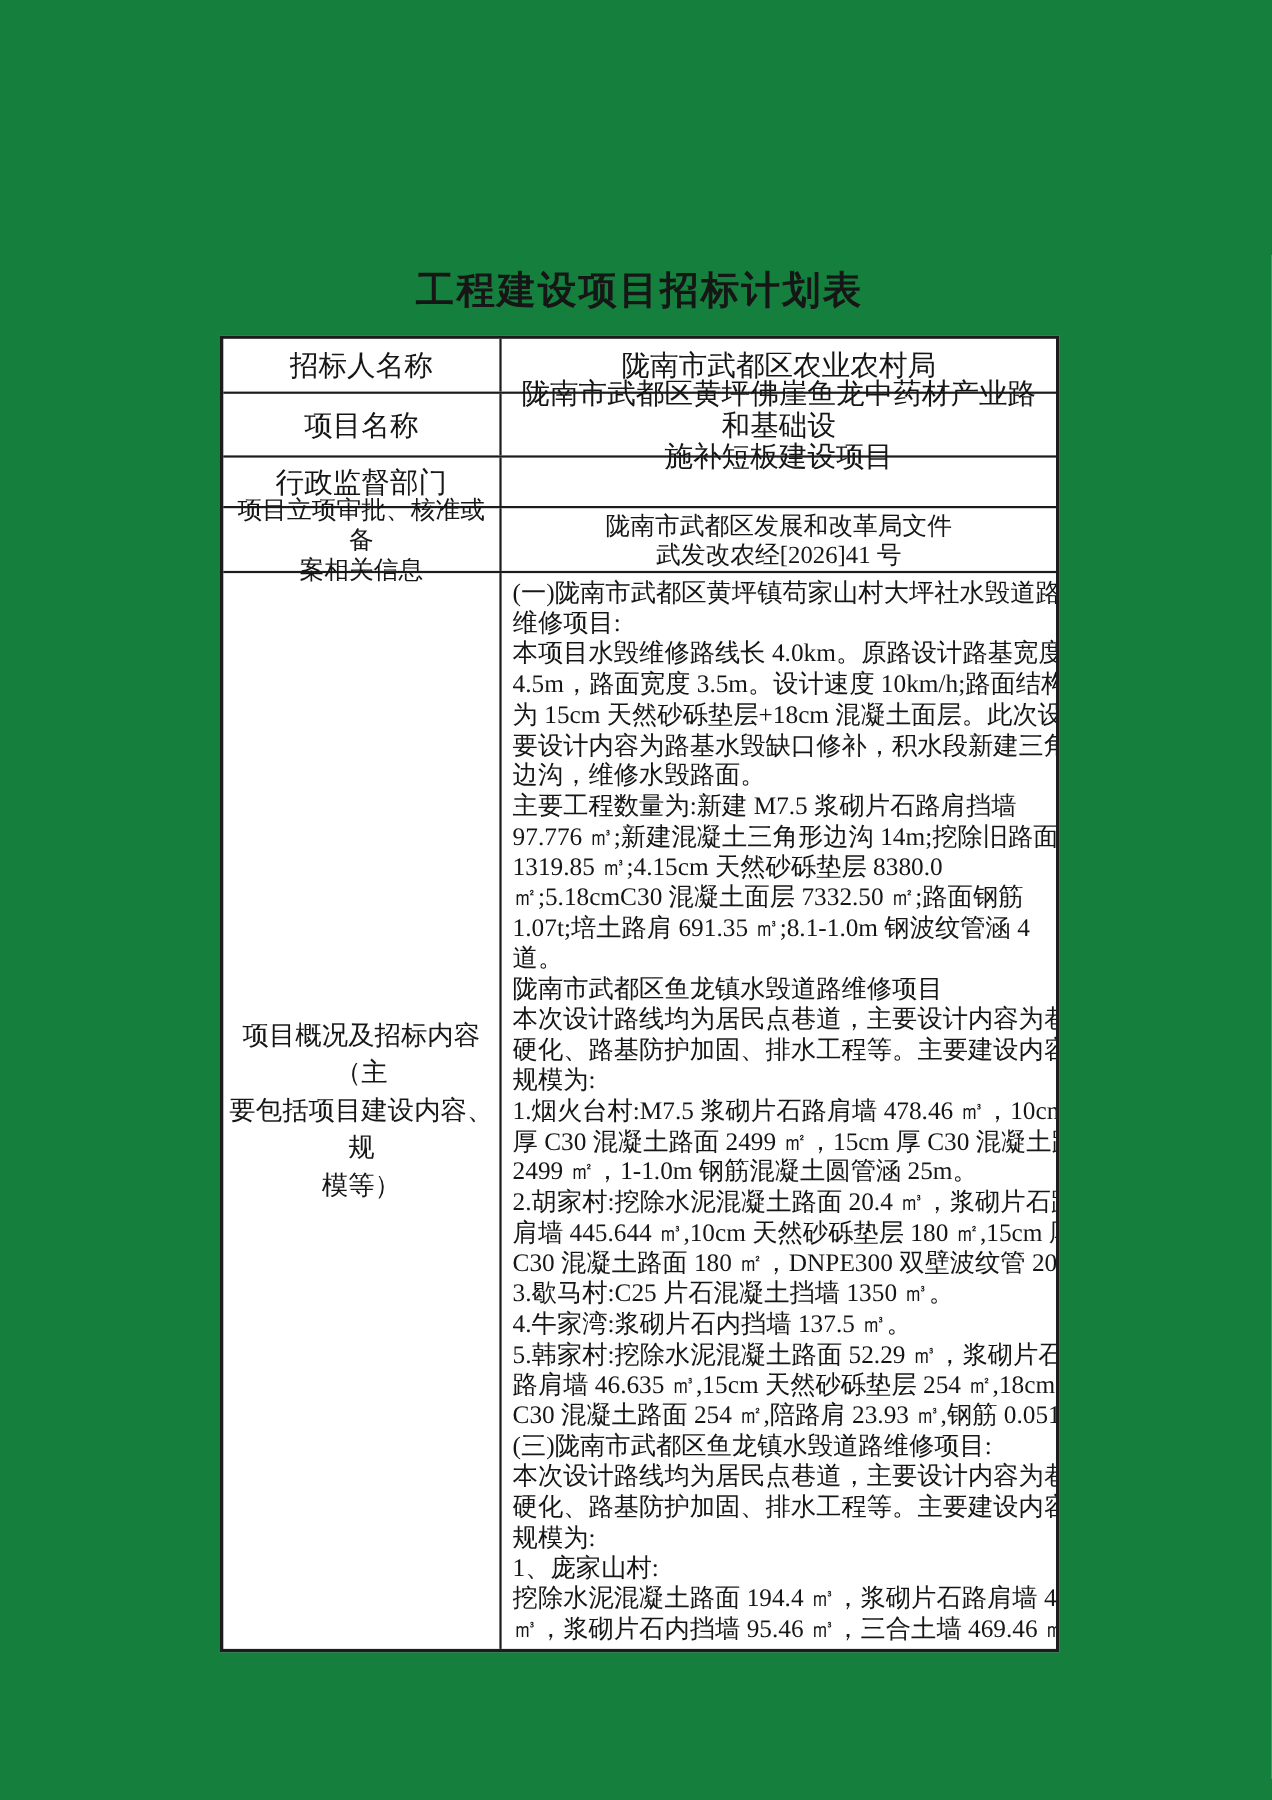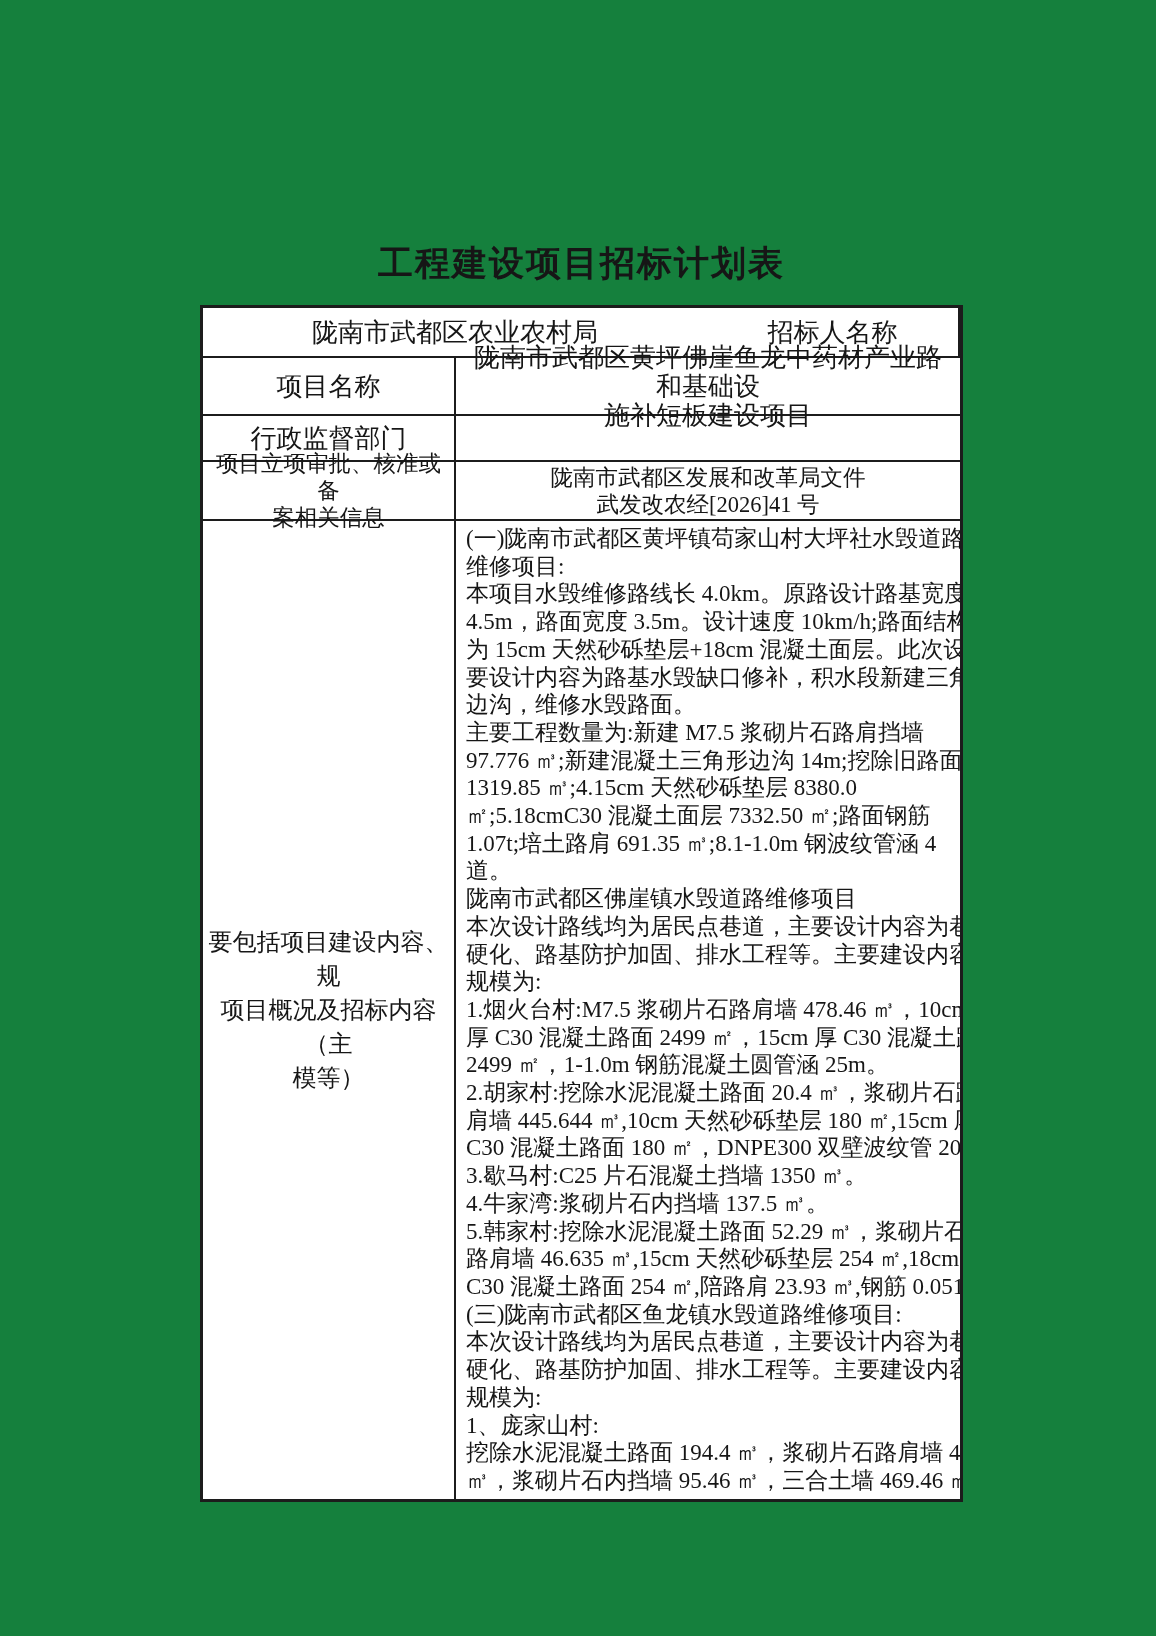--- a/index.html
+++ b/index.html
@@ -79,25 +79,25 @@
 </head>
 <body>
 
 <div class="doc">
 
   <div class="title">工程建设项目招标计划表</div>
 
   <div class="table">
 
     <div class="row r1">
+      <div class="cell label-cell">
+          <div class="line">招标人名称</div>
+        </div>
       <div class="cell value-cell">
           <div class="line">陇南市武都区农业农村局</div>
-        </div>
-      <div class="cell label-cell">
-          <div class="line">招标人名称</div>
         </div>
     </div>
 
     <div class="row r2">
       <div class="cell label-cell">
           <div class="line">项目名称</div>
         </div>
       <div class="cell value-cell">
           <div class="line">陇南市武都区黄坪佛崖鱼龙中药材产业路和基础设</div>
           <div class="line">施补短板建设项目</div>
@@ -116,39 +116,39 @@
           <div class="line">案相关信息</div>
         </div>
       <div class="cell value-cell">
           <div class="line">陇南市武都区发展和改革局文件</div>
           <div class="line">武发改农经[2026]41 号</div>
         </div>
     </div>
 
     <div class="row r5">
       <div class="cell label-cell">
+          <div class="line">项目概况及招标内容（主</div>
           <div class="line">要包括项目建设内容、规</div>
-          <div class="line">项目概况及招标内容（主</div>
           <div class="line">模等）</div>
         </div>
       <div class="cell value-cell content-cell">
           <div class="line">(一)陇南市武都区黄坪镇苟家山村大坪社水毁道路</div>
           <div class="line">维修项目:</div>
           <div class="line">本项目水毁维修路线长 4.0km。原路设计路基宽度</div>
           <div class="line">4.5m，路面宽度 3.5m。设计速度 10km/h;路面结构层</div>
           <div class="line">为 15cm 天然砂砾垫层+18cm 混凝土面层。此次设计主</div>
           <div class="line">要设计内容为路基水毁缺口修补，积水段新建三角形</div>
           <div class="line">边沟，维修水毁路面。</div>
           <div class="line">主要工程数量为:新建 M7.5 浆砌片石路肩挡墙</div>
           <div class="line">97.776 ㎥;新建混凝土三角形边沟 14m;挖除旧路面</div>
           <div class="line">1319.85 ㎥;4.15cm 天然砂砾垫层 8380.0</div>
           <div class="line">㎡;5.18cmC30 混凝土面层 7332.50 ㎡;路面钢筋</div>
           <div class="line">1.07t;培土路肩 691.35 ㎥;8.1-1.0m 钢波纹管涵 4</div>
           <div class="line">道。</div>
-          <div class="line">陇南市武都区佛崖镇水毁道路维修项目</div>
+          <div class="line">陇南市武都区鱼龙镇水毁道路维修项目</div>
           <div class="line">本次设计路线均为居民点巷道，主要设计内容为巷道</div>
           <div class="line">硬化、路基防护加固、排水工程等。主要建设内容及</div>
           <div class="line">规模为:</div>
           <div class="line">1.烟火台村:M7.5 浆砌片石路肩墙 478.46 ㎥，10cm</div>
           <div class="line">厚 C30 混凝土路面 2499 ㎡，15cm 厚 C30 混凝土路面</div>
           <div class="line">2499 ㎡，1-1.0m 钢筋混凝土圆管涵 25m。</div>
           <div class="line">2.胡家村:挖除水泥混凝土路面 20.4 ㎥，浆砌片石路</div>
           <div class="line">肩墙 445.644 ㎥,10cm 天然砂砾垫层 180 ㎡,15cm 厚</div>
           <div class="line">C30 混凝土路面 180 ㎡，DNPE300 双壁波纹管 20m。</div>
           <div class="line">3.歇马村:C25 片石混凝土挡墙 1350 ㎥。</div>

